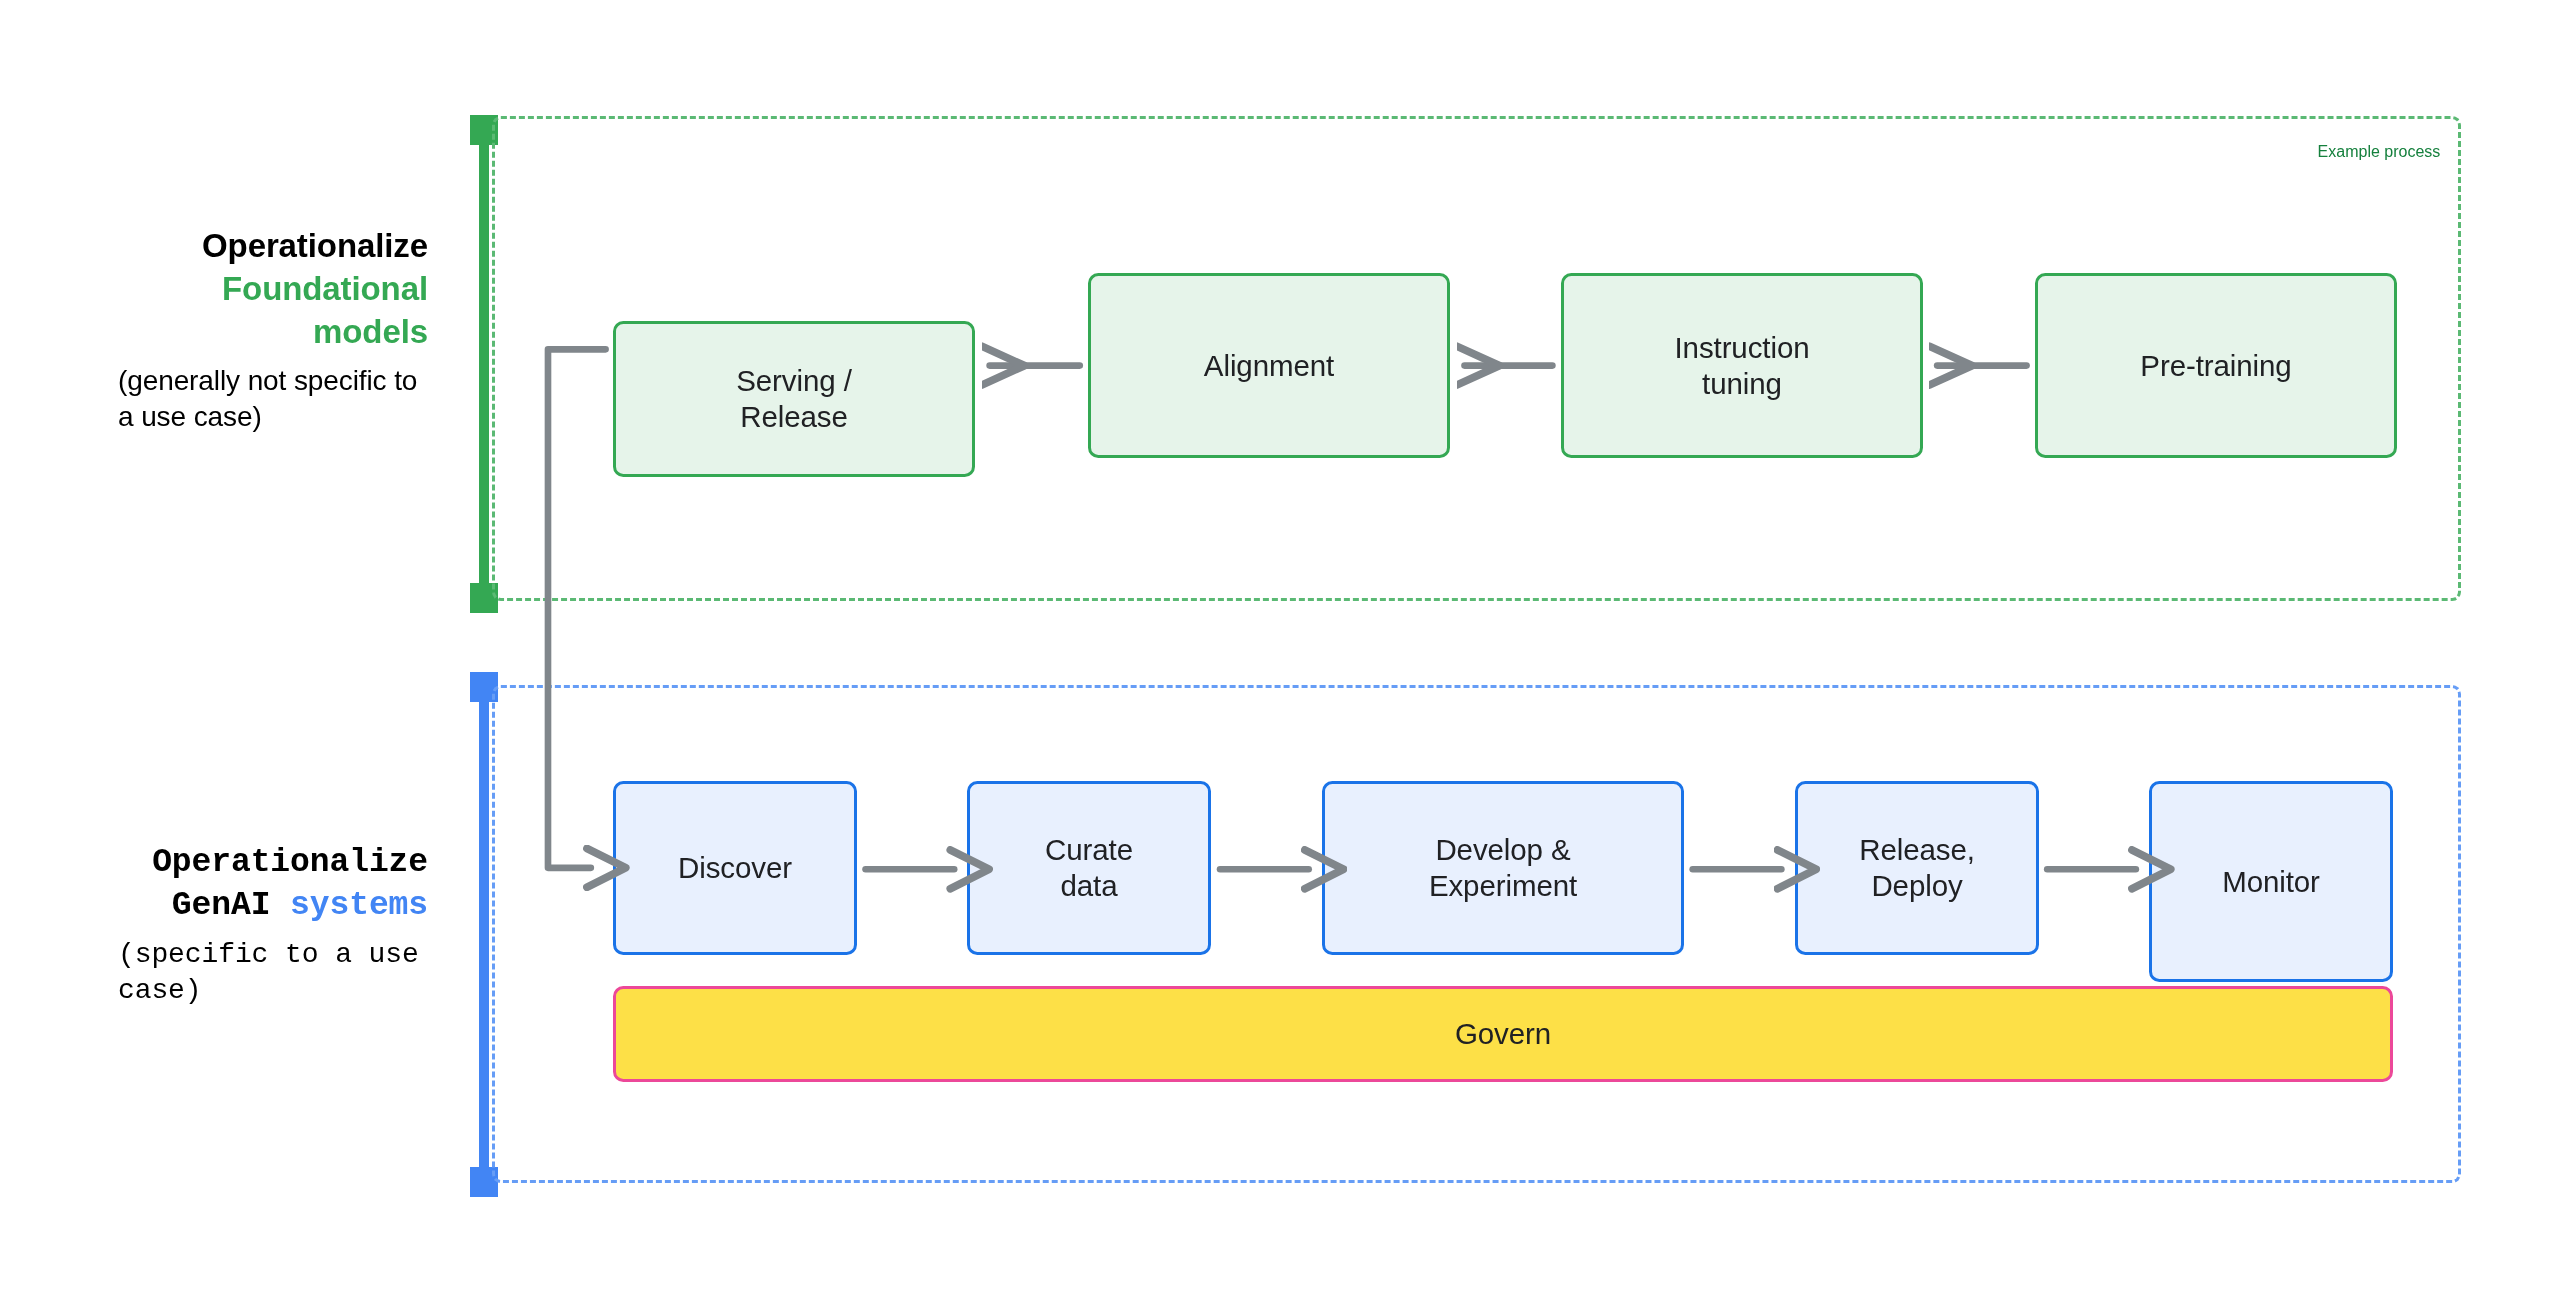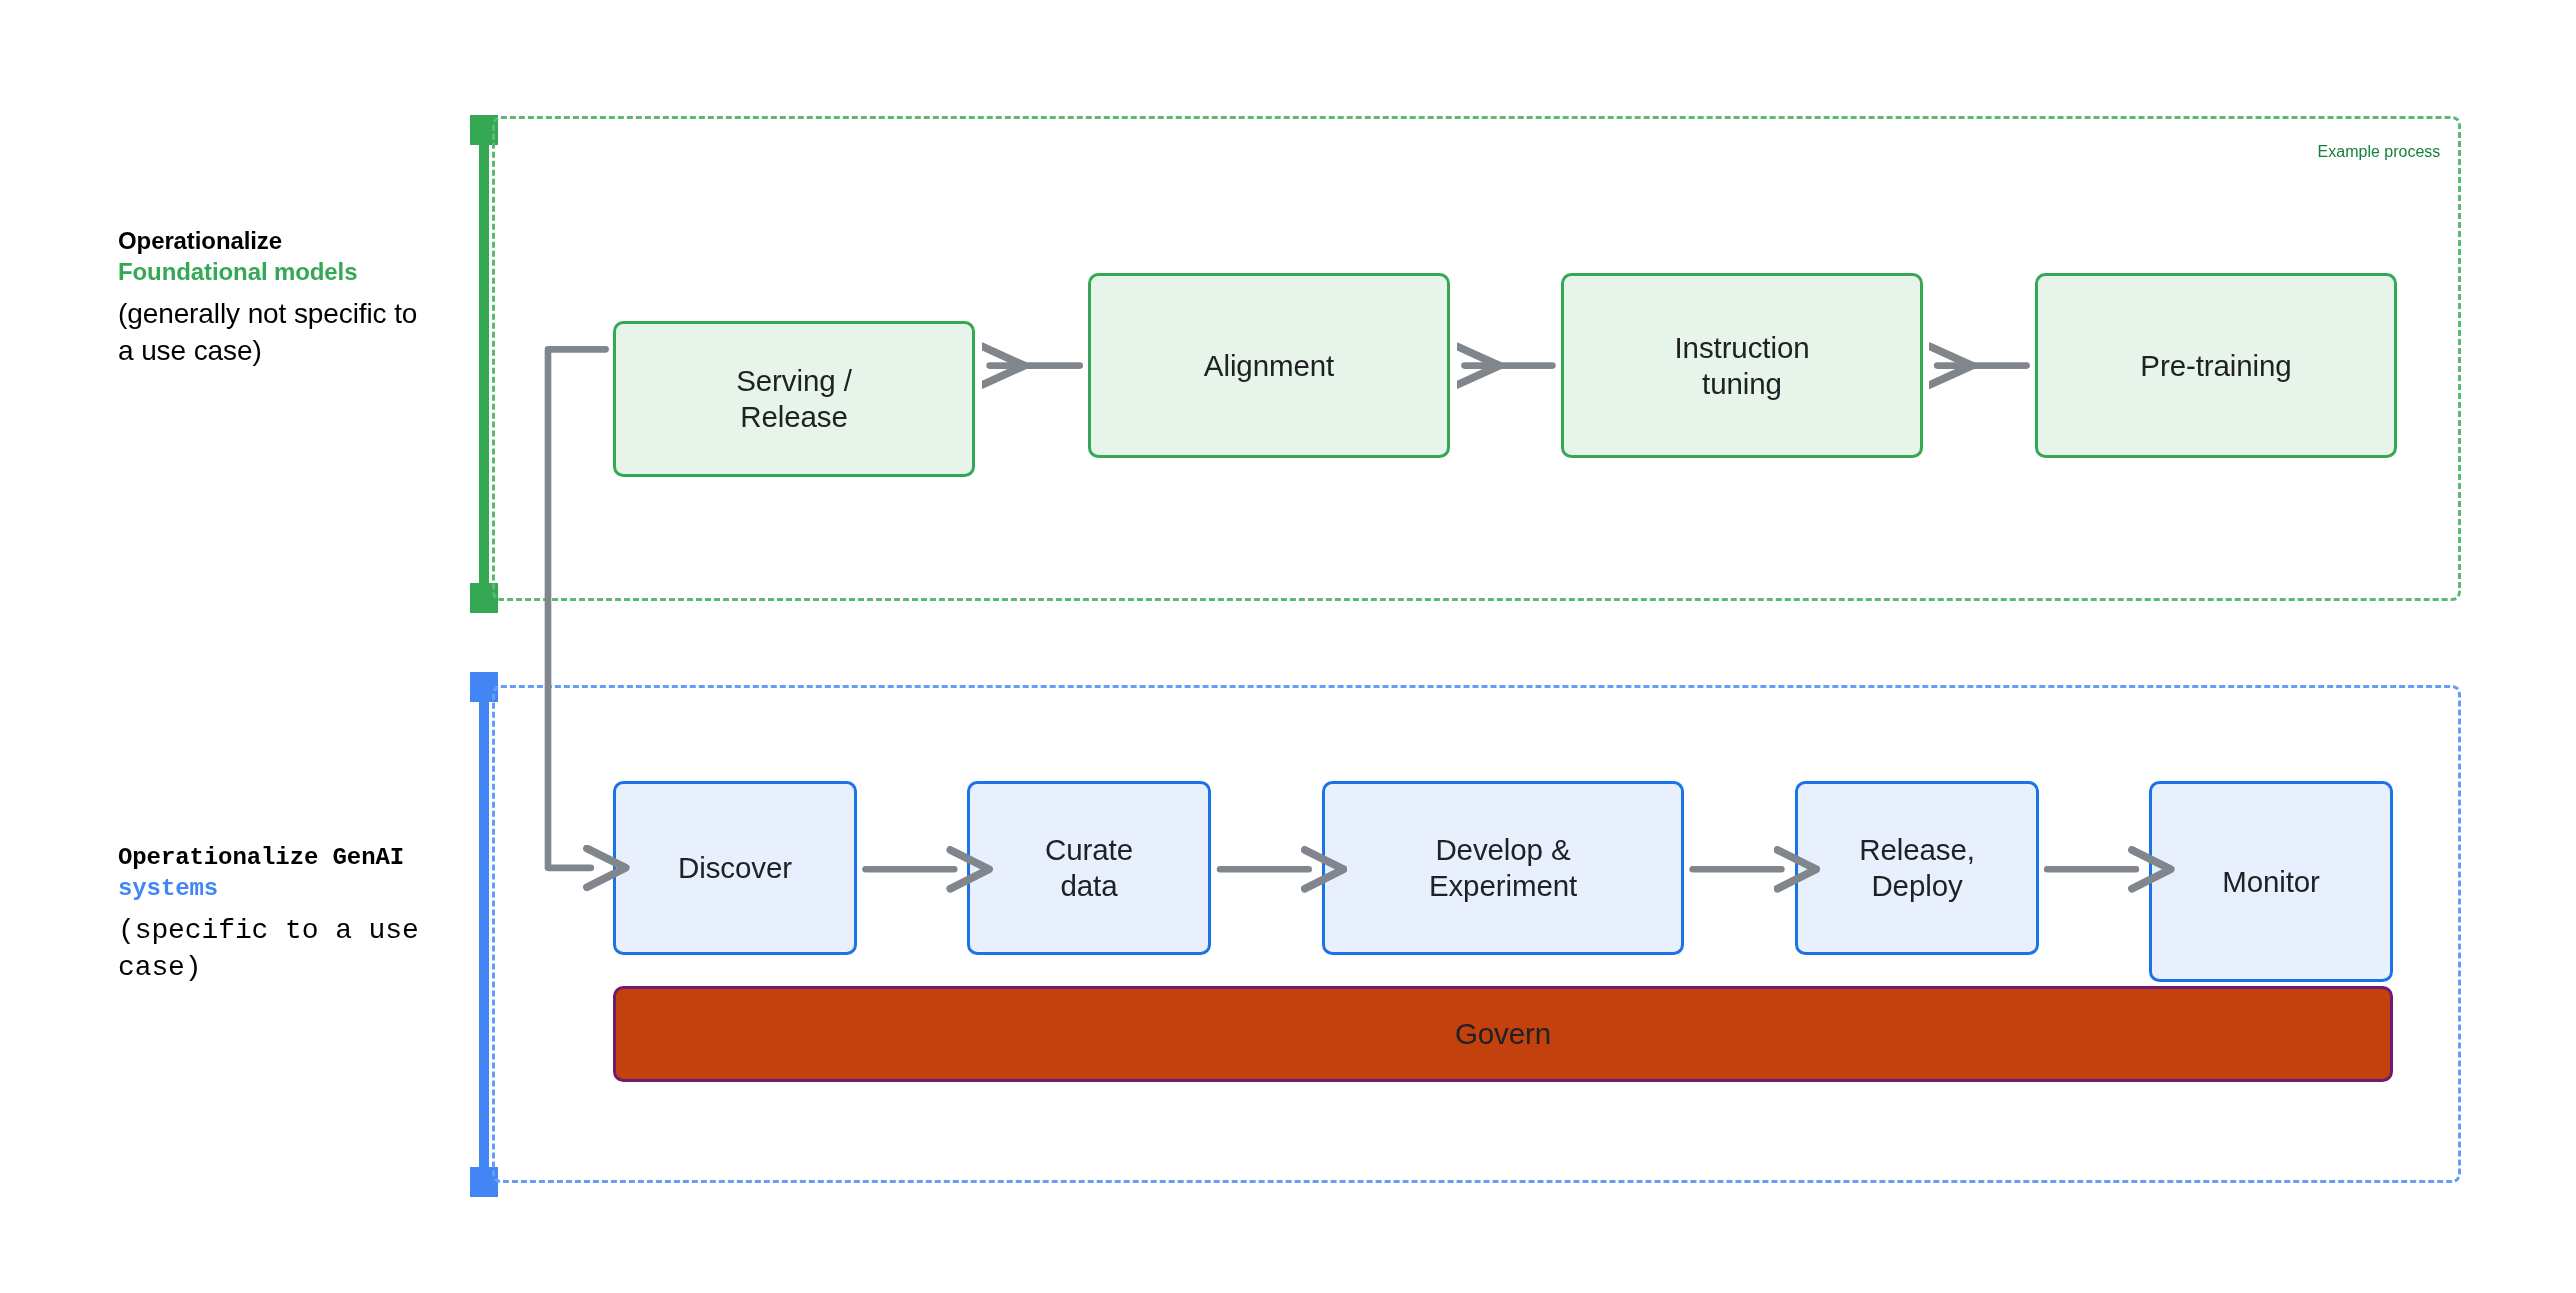--- a/index.html
+++ b/index.html
@@ -19,23 +19,24 @@
     overflow: hidden;
   }
 
   
   .label-block {
     position: absolute;
     width: 310px;
     line-height: 1.30;
   }
   .label-title {
-    font-size: 24px;
+    font-size: 33px;
     font-weight: bold;
     letter-spacing: -0.1px;
+    text-align: right;
   }
   .label-title .accent-green { color: #34A853; }
   .label-title .accent-blue  { color: #4285F4; }
   .label-sub {
     font-size: 28px;
     font-weight: normal;
     margin-top: 8.9px;
     letter-spacing: -0.1px;
   }
 
@@ -88,22 +89,22 @@
   }
   .node-green {
     background: #E6F4EA;
     border: 3px solid #34A853;
   }
   .node-blue {
     background: #E8F0FE;
     border: 3px solid #1A73E8;
   }
   .node-wide {
-    background: #c2410c;
-    border: 3px solid #701a75;
+    background: #fde047;
+    border: 3px solid #ec4899;
   }
 
   
   .connector-svg {
     position: absolute;
     left: 0;
     top: 0;
     width: 2576px;
     height: 1294px;
     pointer-events: none;

